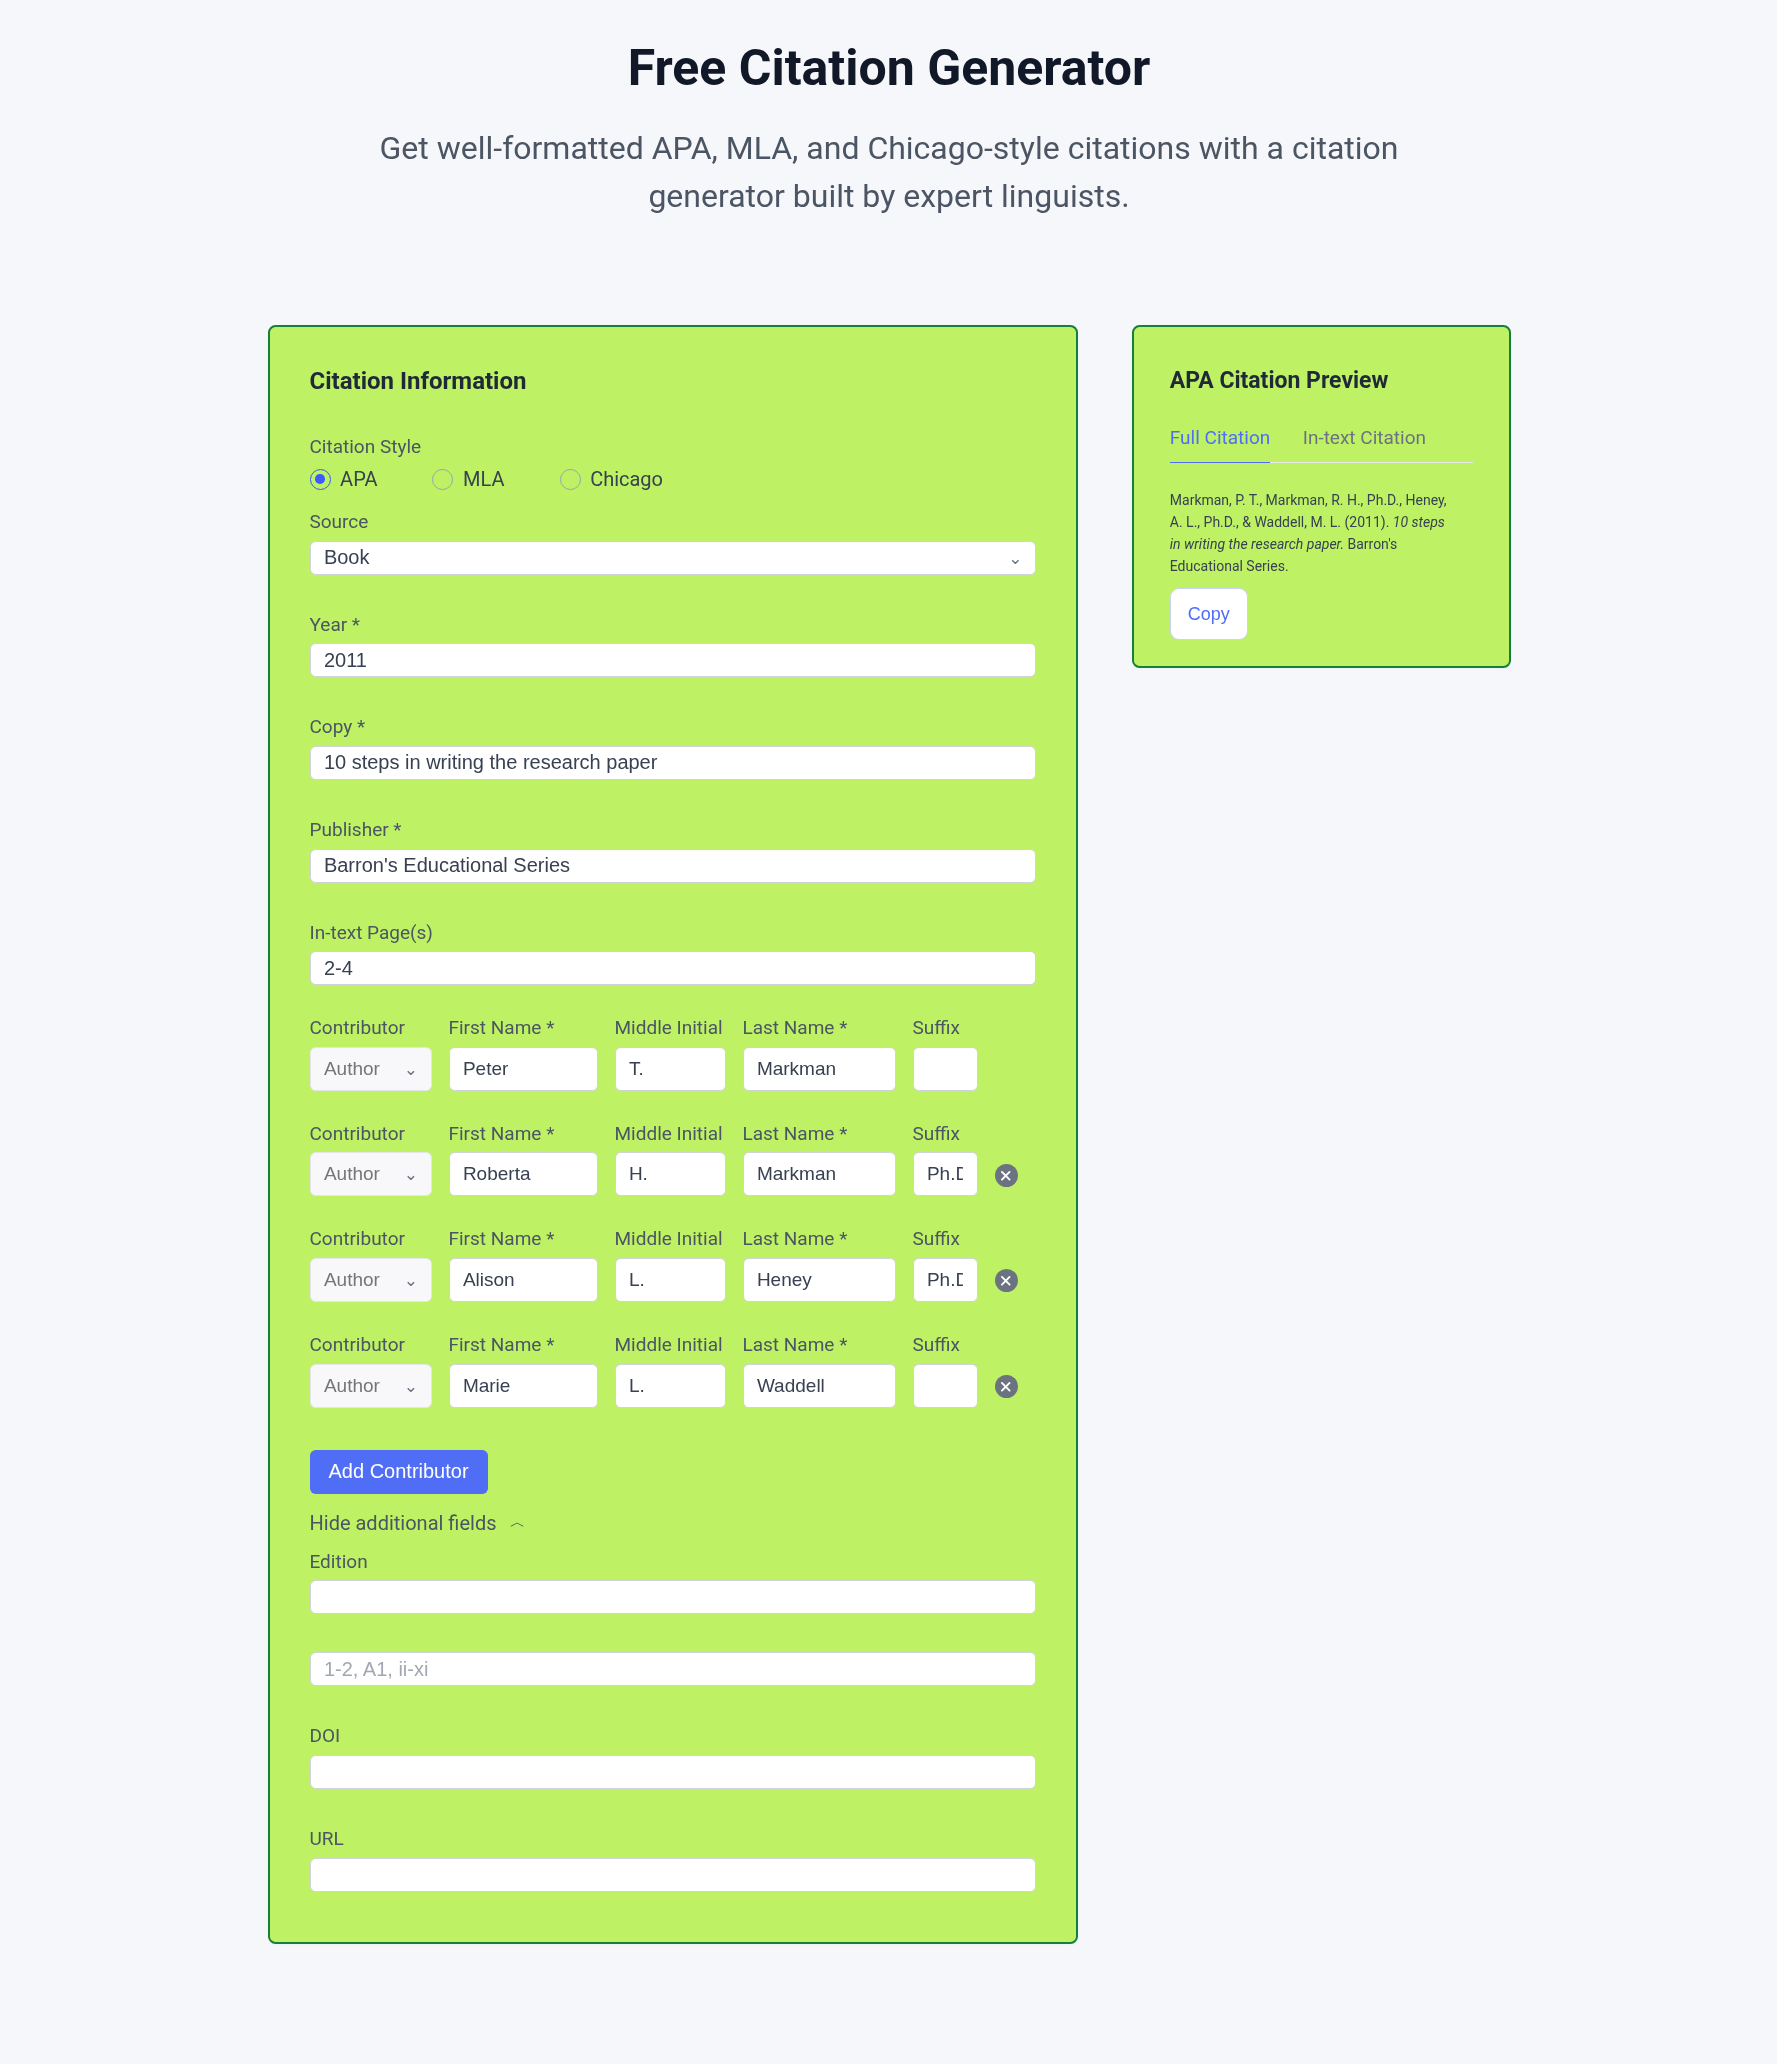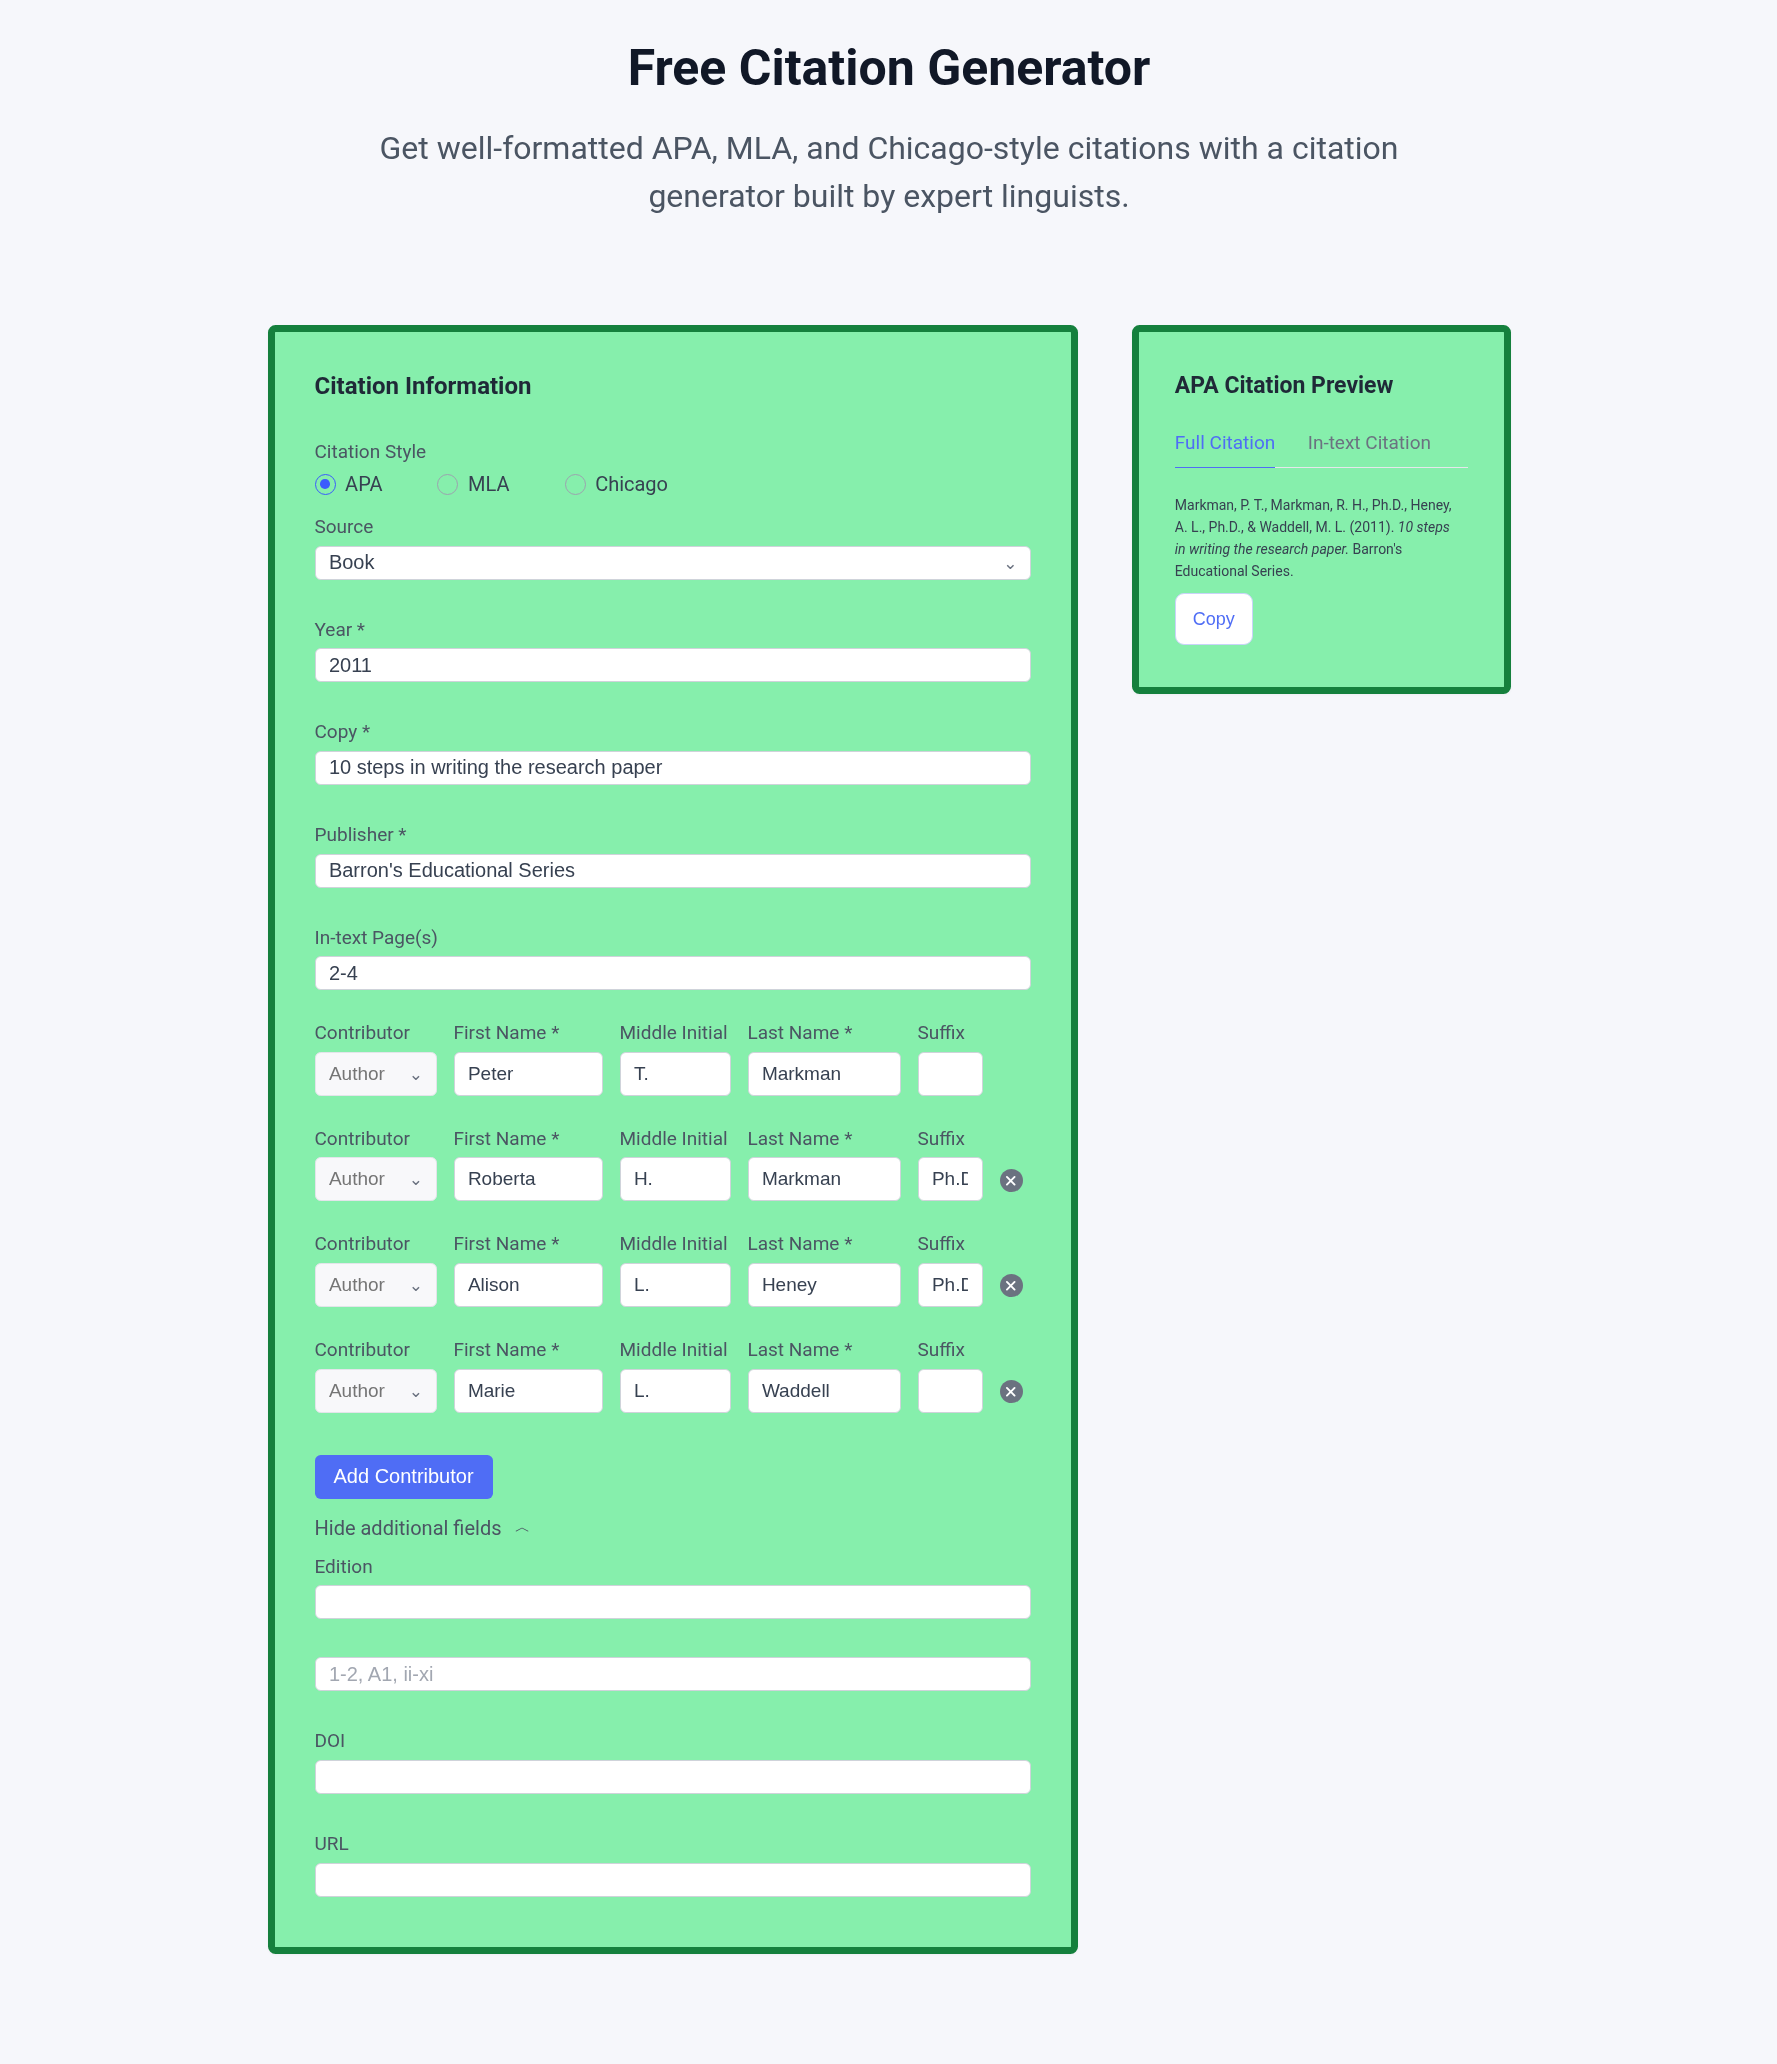--- a/index.html
+++ b/index.html
@@ -27,32 +27,32 @@
     color: #4b5563;
   }
   .content {
     margin: 105px auto 0;
     width: 1243px;
     display: flex;
     gap: 54px;
     align-items: flex-start;
   }
   .card {
-    background: #86efac;
-    border: 7px solid #15803d;
+    background: #bef264;
+    border: 2px solid #15803d;
     border-radius: 7.6px;
     box-shadow: 0 1px 2.9px rgba(0,0,0,.04);
   }
   .form-card {
     width: 811px;
     padding: 40px 40px 50px;
   }
   .preview-card {
     width: 379px;
-    padding: 40px 36px 42px;
+    padding: 40px 36px 26px;
   }
   .card-title {
     font-size: 24px;
     font-weight: 700;
     color: #1f2937;
   }
   
   .lbl {
     font-size: 19px;
     color: #4b5563;

